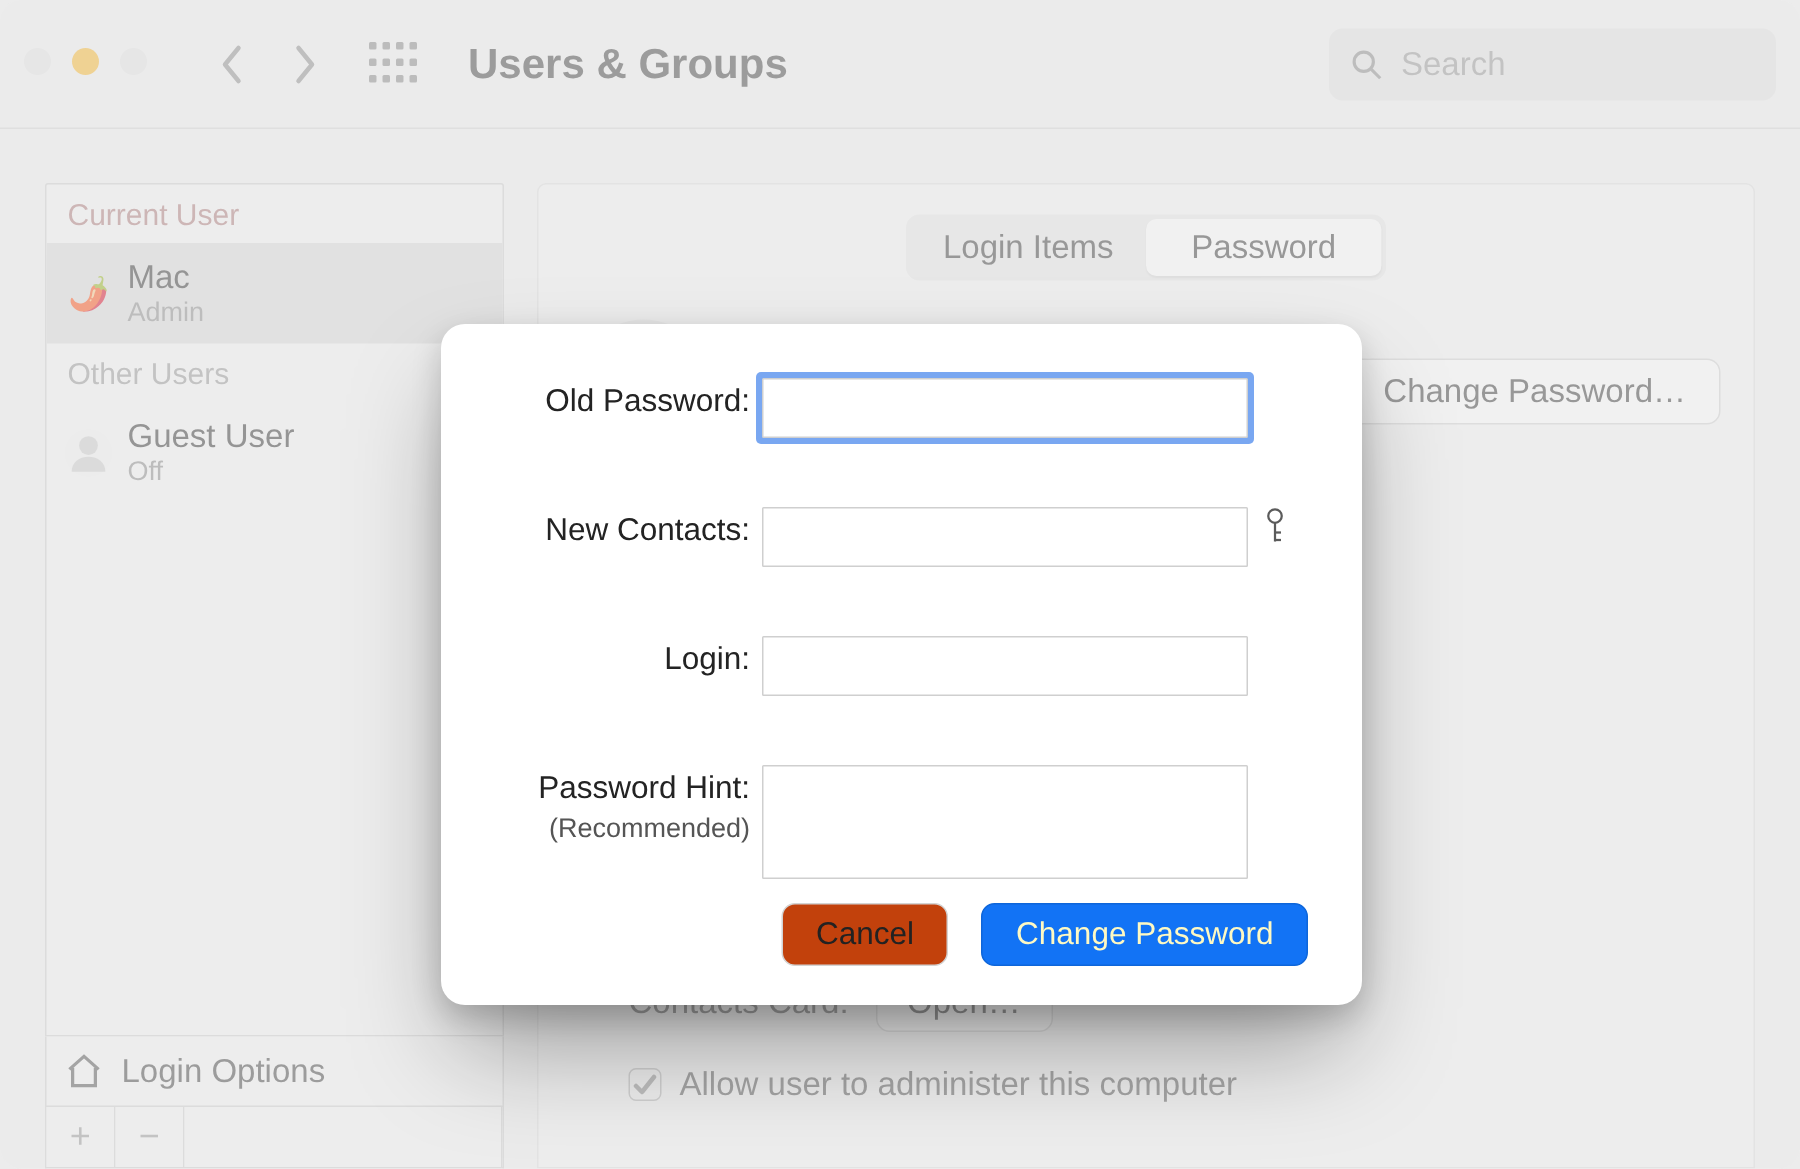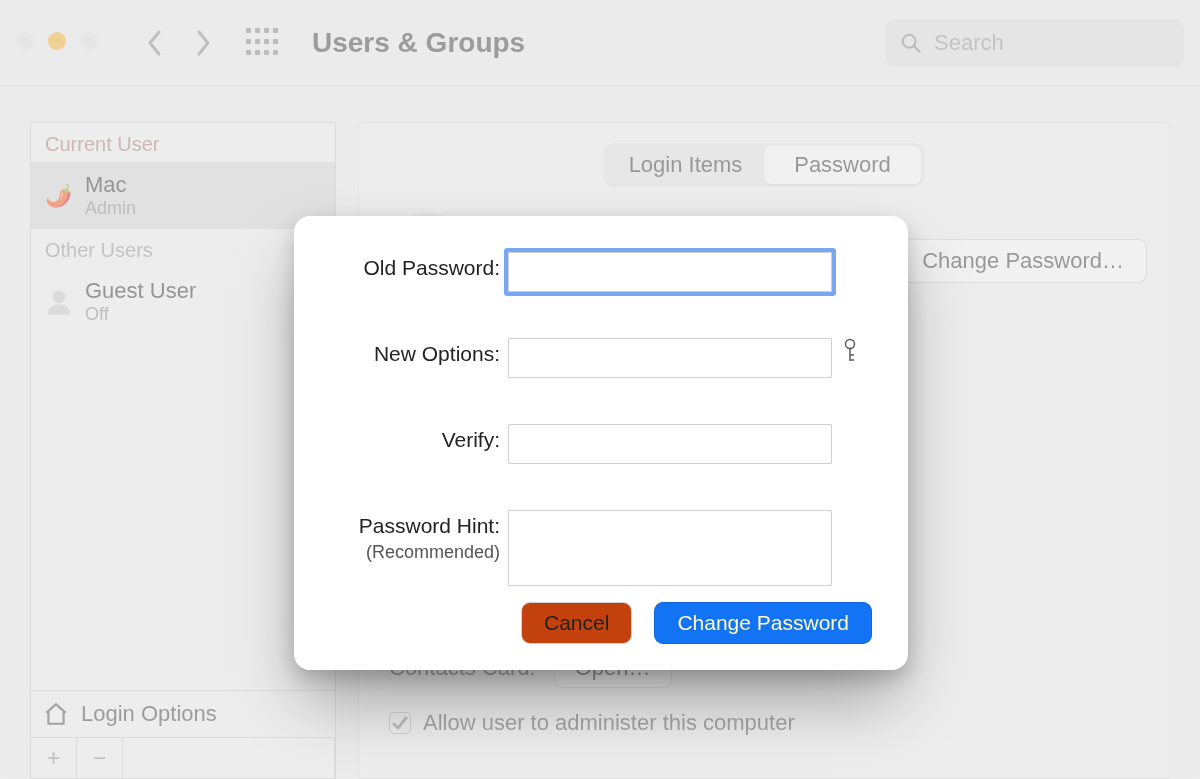--- a/index.html
+++ b/index.html
@@ -172,21 +172,21 @@
   .change-btn {
     background:#ffffff;
     border:1px solid #d3d3d3;
     border-radius:9px;
     padding:8px 22px;
     font-size:22px;
     color:#3a3a3a;
   }
 
   .bottom-row {
-    position:absolute; left:10px; right:22px; bottom:42px;
+    position:absolute; left:40px; right:22px; bottom:42px;
     display:flex; flex-direction:column; gap:22px; align-items:flex-start;
     padding-left:20px;
   }
   .contacts-row { display:flex; align-items:center; gap:18px; font-size:22px; color:#575757; }
   .open-btn {
     background:#fff; border:1px solid #d3d3d3; border-radius:9px;
     padding:6px 20px; font-size:22px; color:#3a3a3a;
   }
   .admin-row { display:flex; align-items:center; gap:12px; font-size:22px; color:#575757; }
   .checkbox {
@@ -374,32 +374,32 @@
   </div>
 
   <div class="dim"></div>
 
   <div class="sheet">
     <div class="form">
       <div class="lbl">Old Password:</div>
       <input class="field focused" type="password" autofocus="" style="">
       <div></div>
 
-      <div class="lbl">New Options:</div>
+      <div class="lbl">New Contacts:</div>
       <input class="field" type="password" style="">
       <div class="key-icon">
         <svg viewBox="0 0 20 26">
           <circle cx="10" cy="6" r="4.5"></circle>
           <line x1="10" y1="10.5" x2="10" y2="23"></line>
           <line x1="10" y1="17" x2="14" y2="17"></line>
           <line x1="10" y1="22" x2="14" y2="22"></line>
         </svg>
       </div>
 
-      <div class="lbl">Verify:</div>
+      <div class="lbl">Login:</div>
       <input class="field" type="password" style="">
       <div></div>
 
       <div class="lbl">
         <span>Password Hint:</span>
         <span class="sub">(Recommended)</span>
       </div>
       <textarea class="field hint-field" style=""></textarea>
       <div></div>
     </div>

